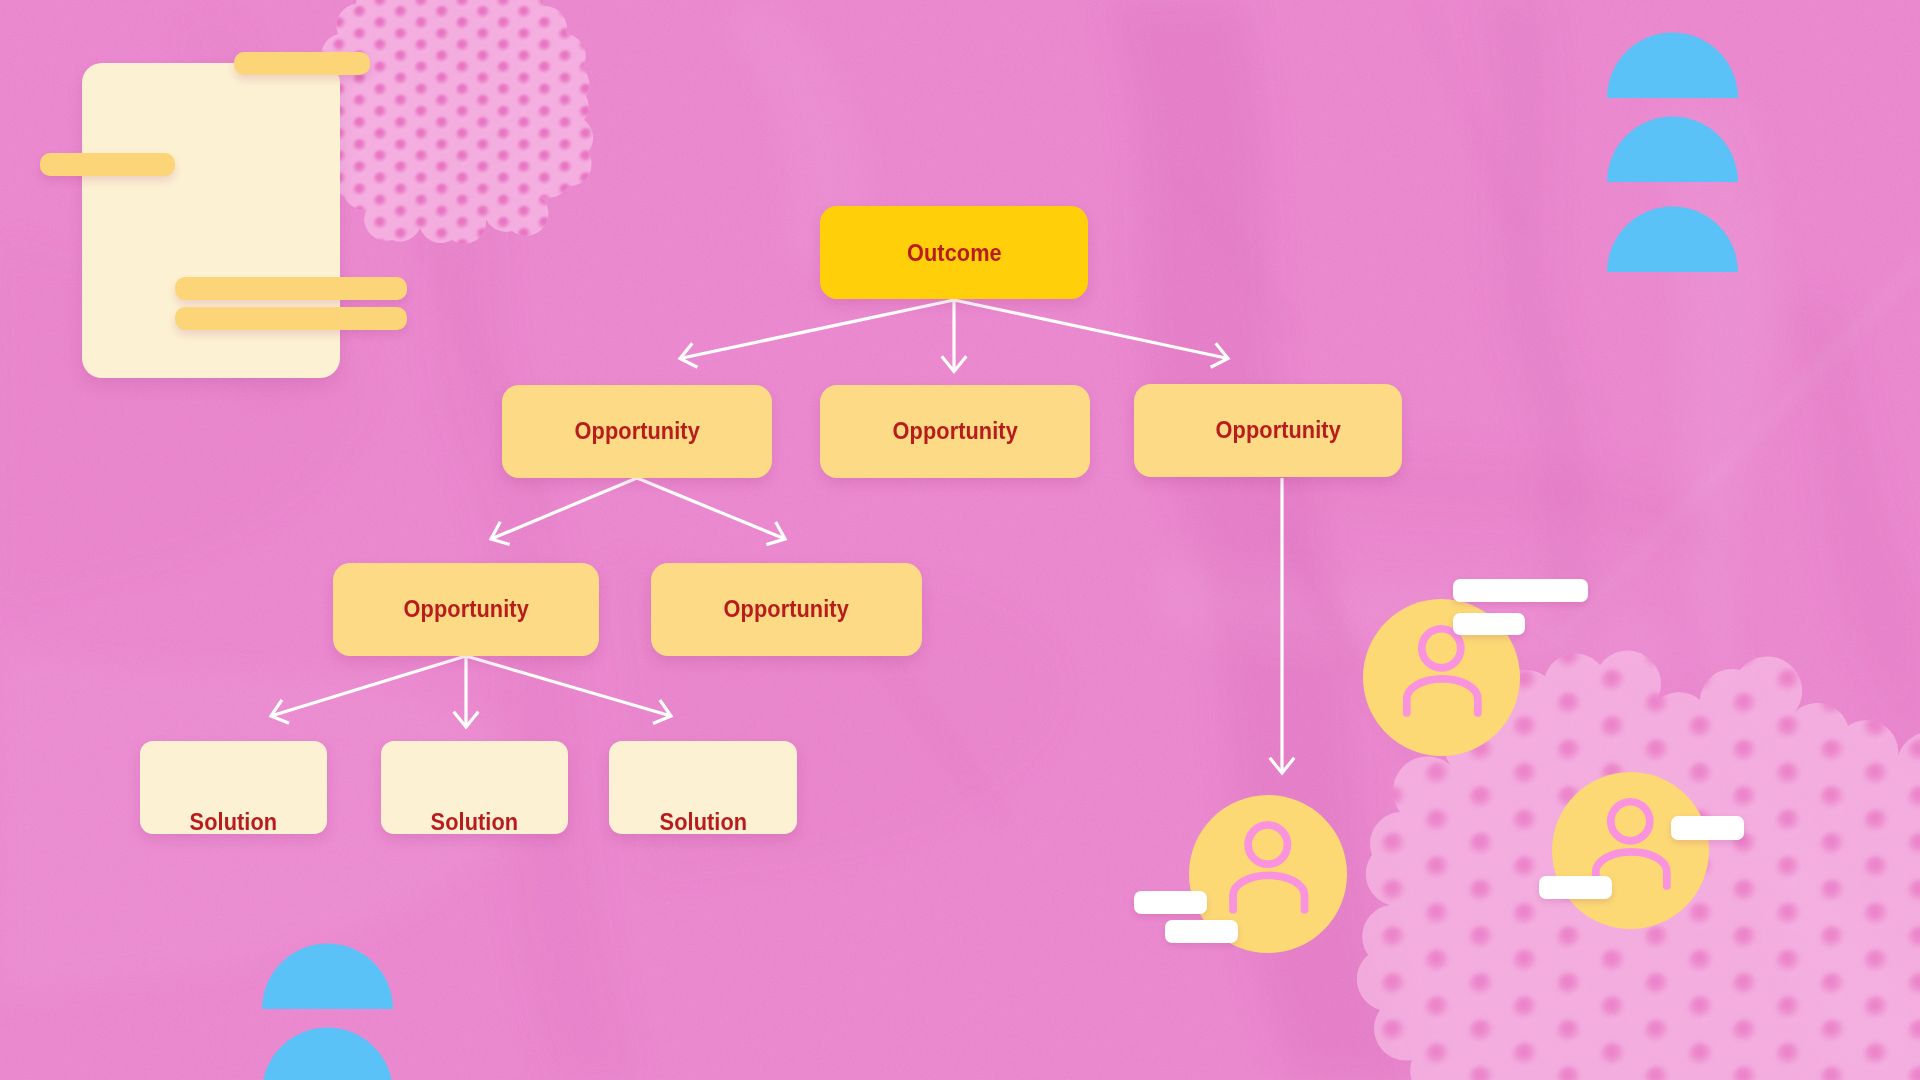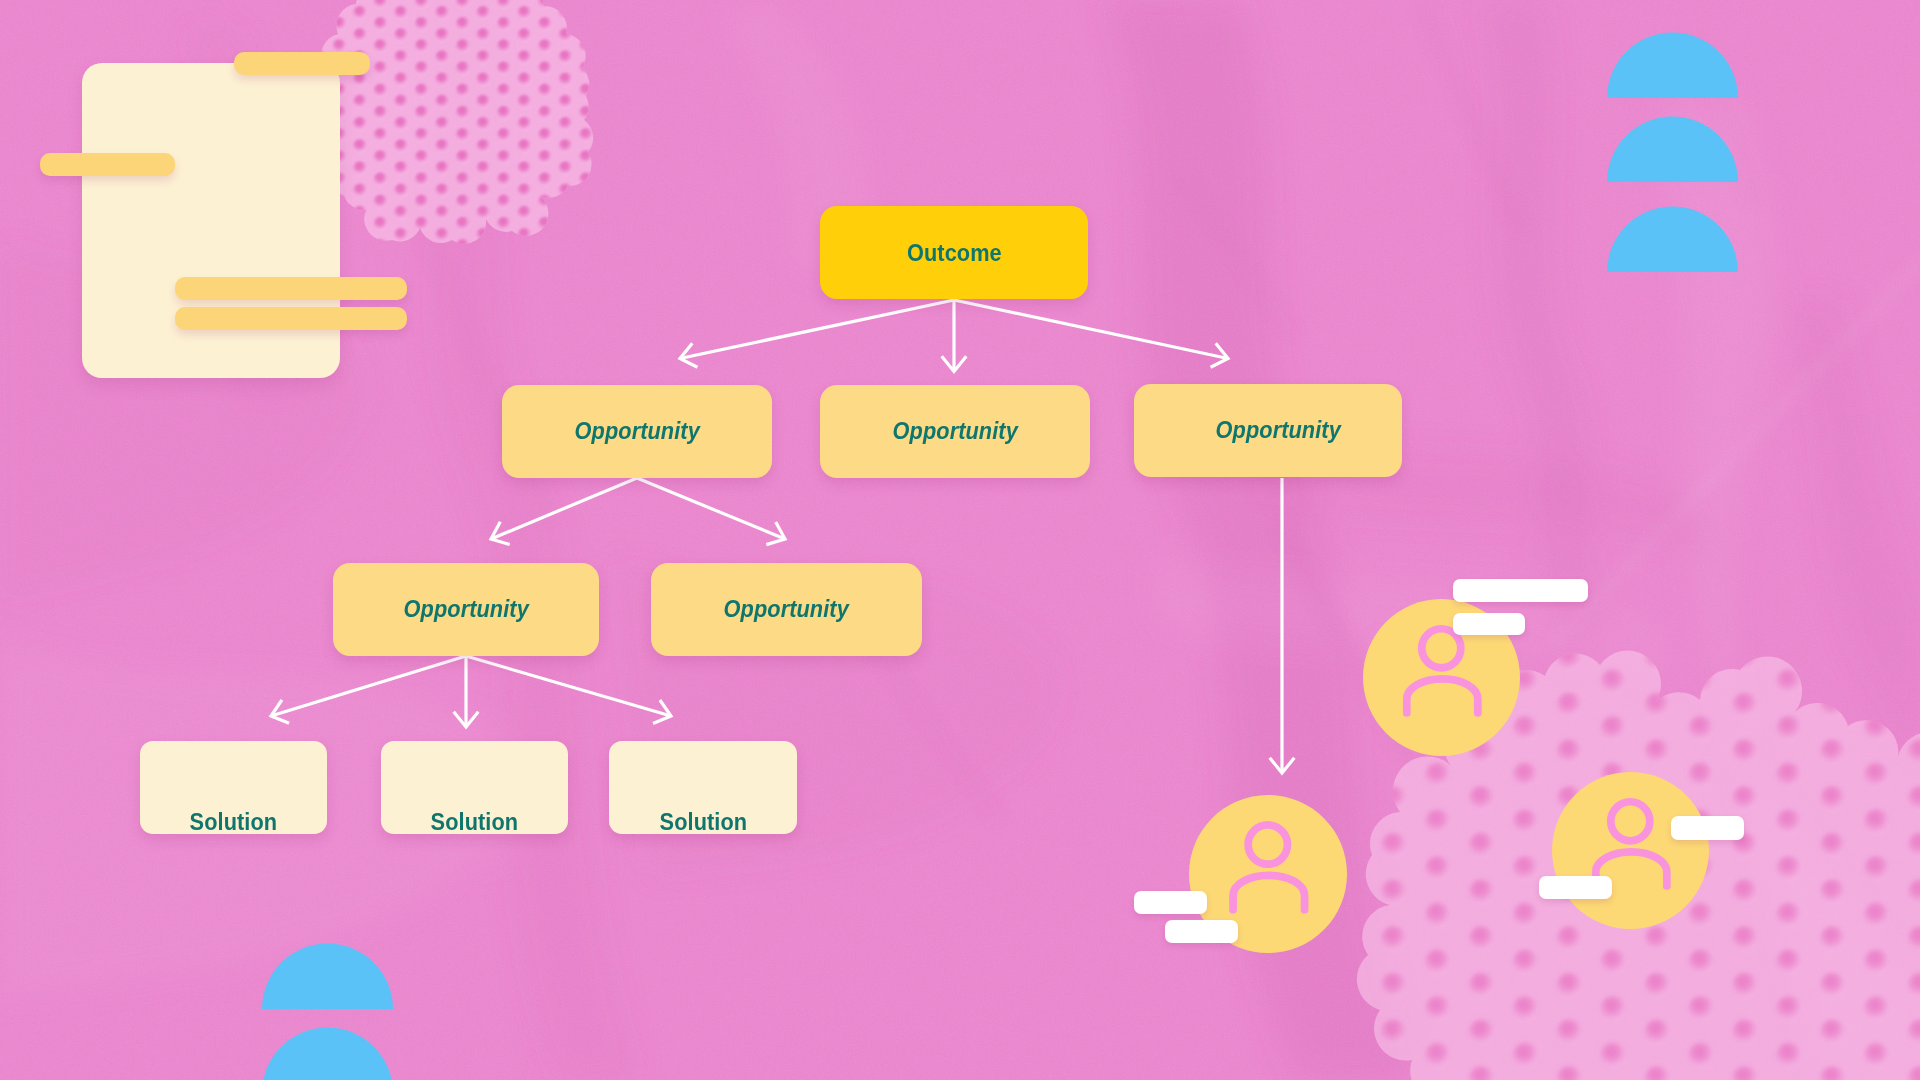--- a/index.html
+++ b/index.html
@@ -10,25 +10,25 @@
   
   .tex{position:absolute;inset:0;pointer-events:none;}
 
   
   .node{
     position:absolute;
     display:flex;align-items:center;justify-content:center;
     border-radius:14px;
     font-weight:bold;
     letter-spacing:.1px;
-    color:#0f766e;
+    color:#b91c1c;
     box-shadow:0 6px 13px rgba(150,40,110,.16);
   }
   .node.outcome{background:#ffcf0a;border-radius:17px;}
-  .node.opportunity{background:#fcda86;border-radius:17px;font-style:italic;}
+  .node.opportunity{background:#fcda86;border-radius:17px;}
   .node.solution{background:#fdf1d3;border-radius:13px;align-items:flex-end;}
   .node > span{display:inline-block;font-size:24px;transform:scaleX(.905) translateY(-1.3px);transform-origin:center;}
   .node.solution > span{transform:scaleX(.905) translateY(2.2px);}
   .node.outcome > span{transform:scaleX(.905) translateY(0.3px);}
 
   
   .paper-card{position:absolute;background:#fdf1d3;border-radius:20px;box-shadow:0 8px 16px rgba(150,40,110,.14);}
   .paper-bar{position:absolute;background:#fcd579;border-radius:10px;box-shadow:0 5px 9px rgba(150,40,110,.15);}
   .chip{position:absolute;background:#fff;border-radius:7px;box-shadow:0 3px 6px rgba(150,40,110,.16);}
   .avatar{position:absolute;border-radius:50%;background:#fcd975;}

